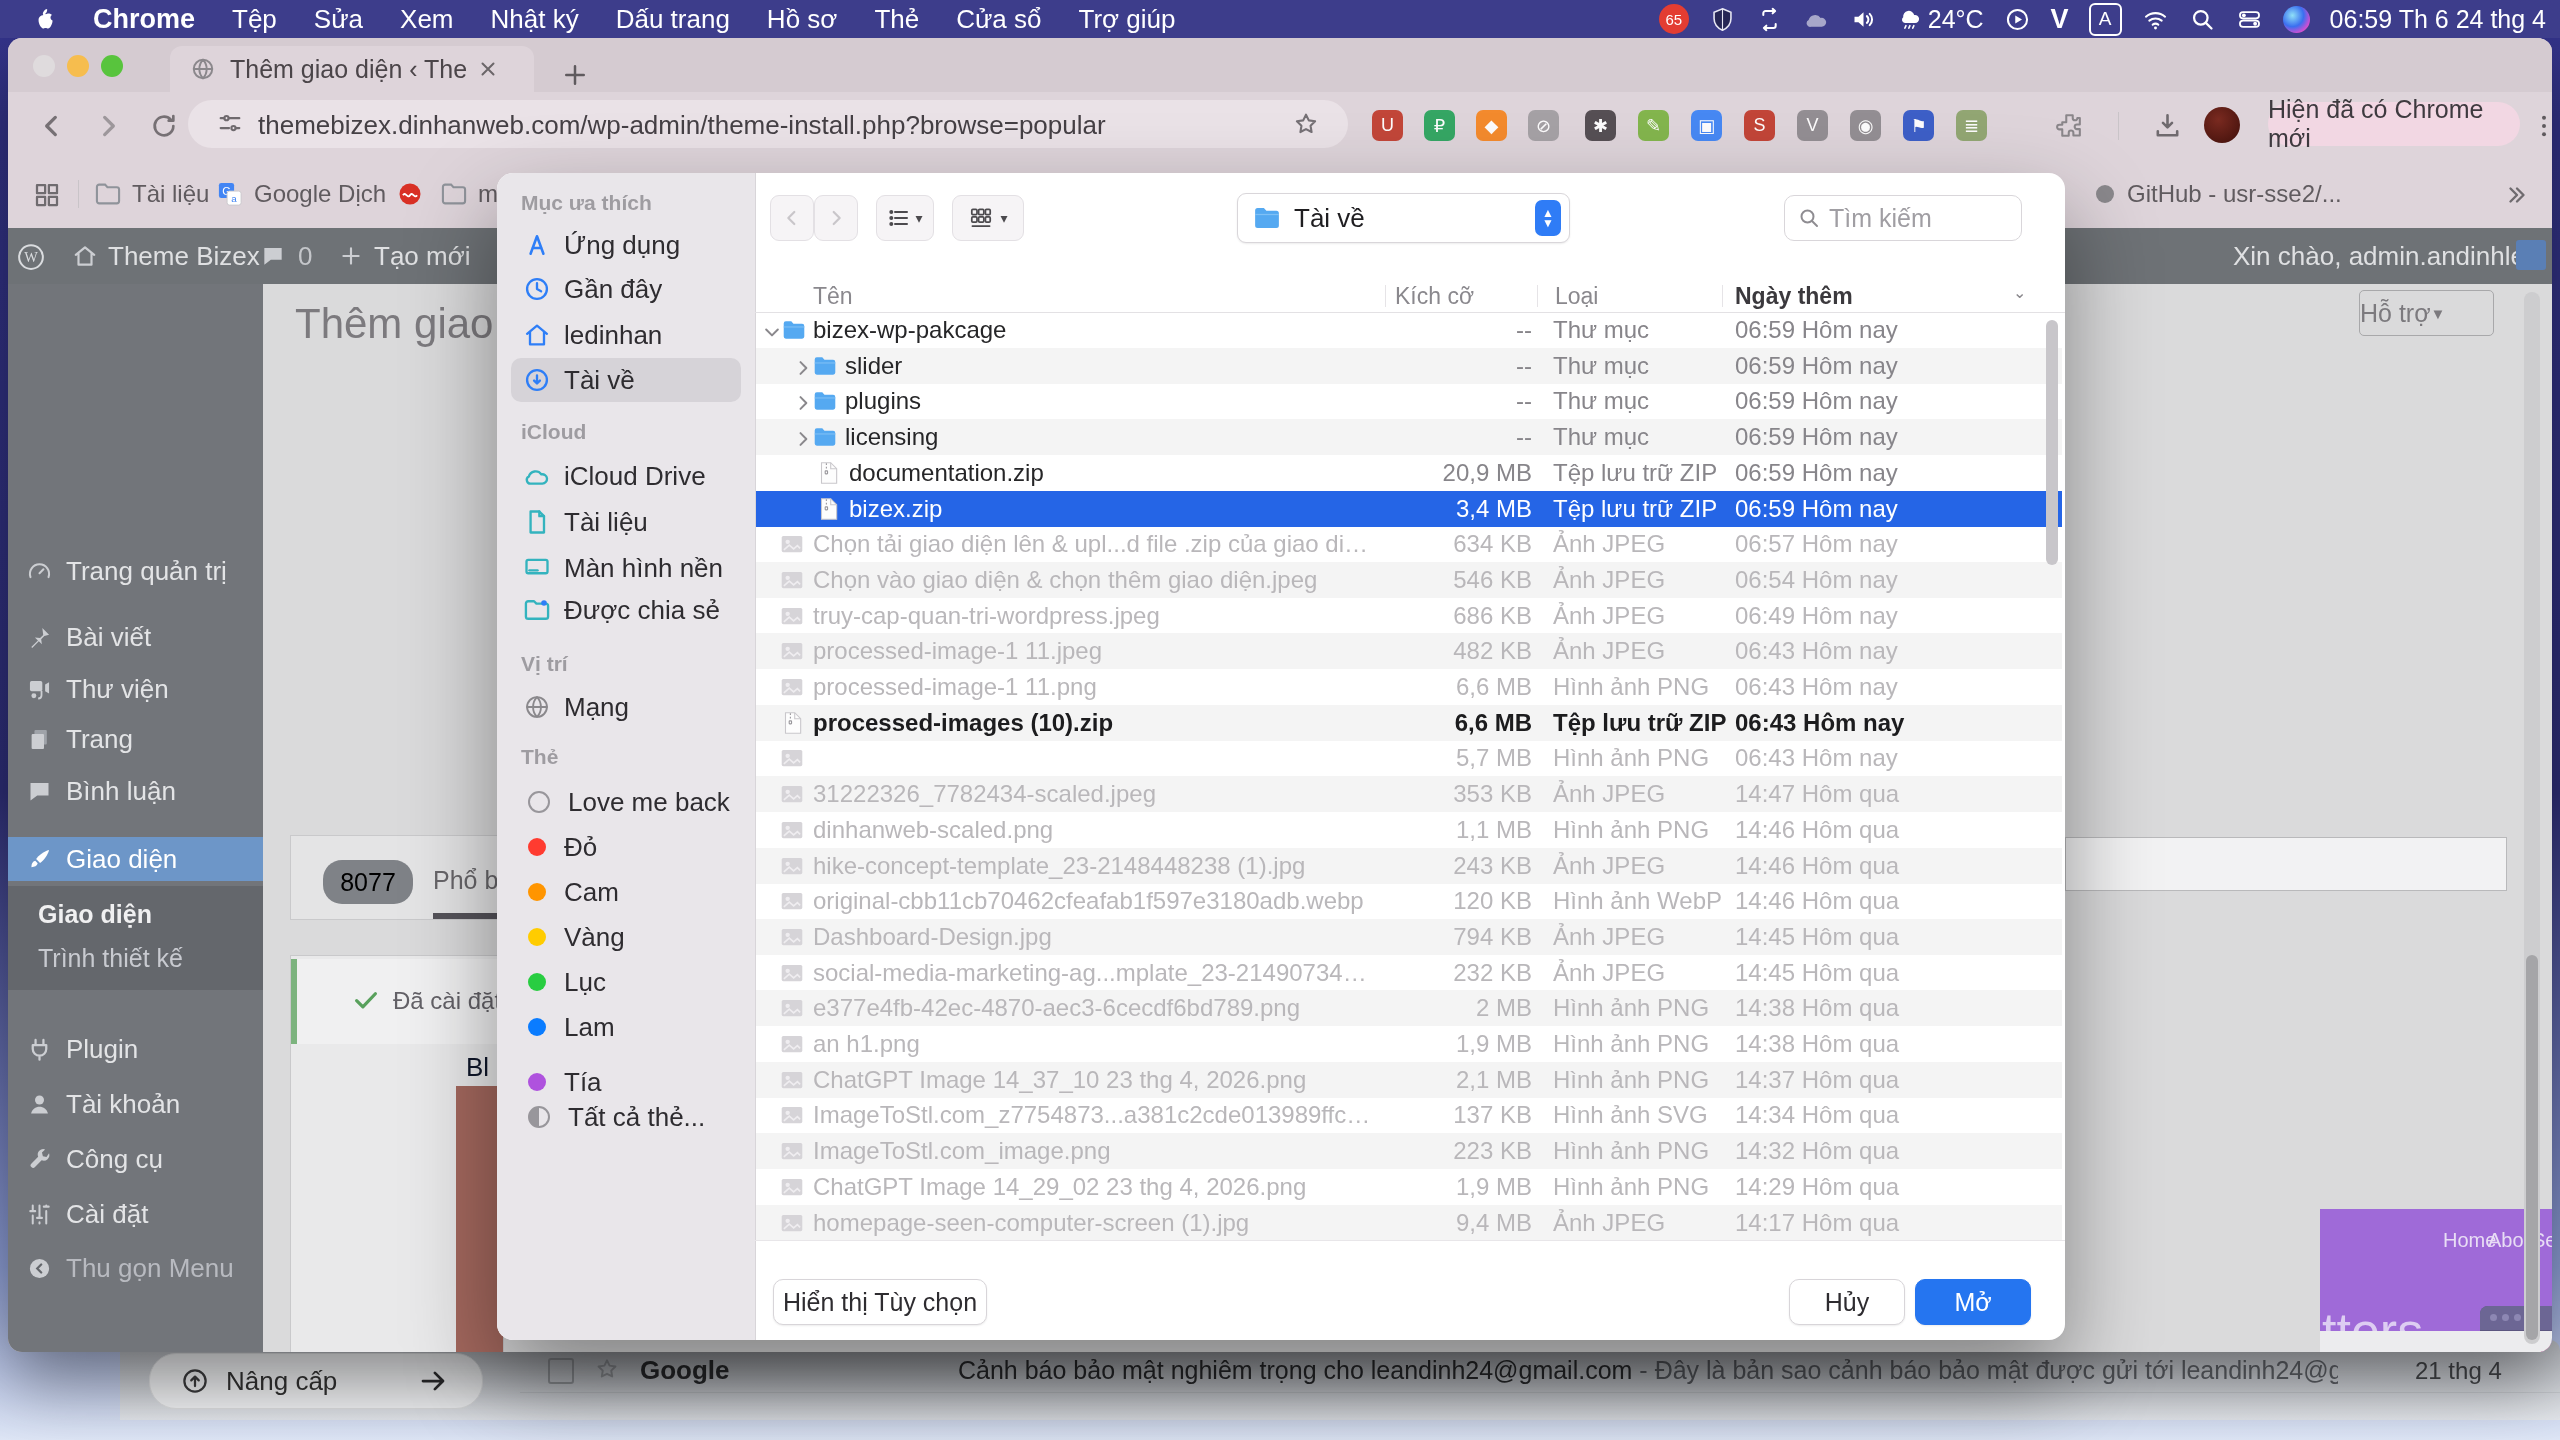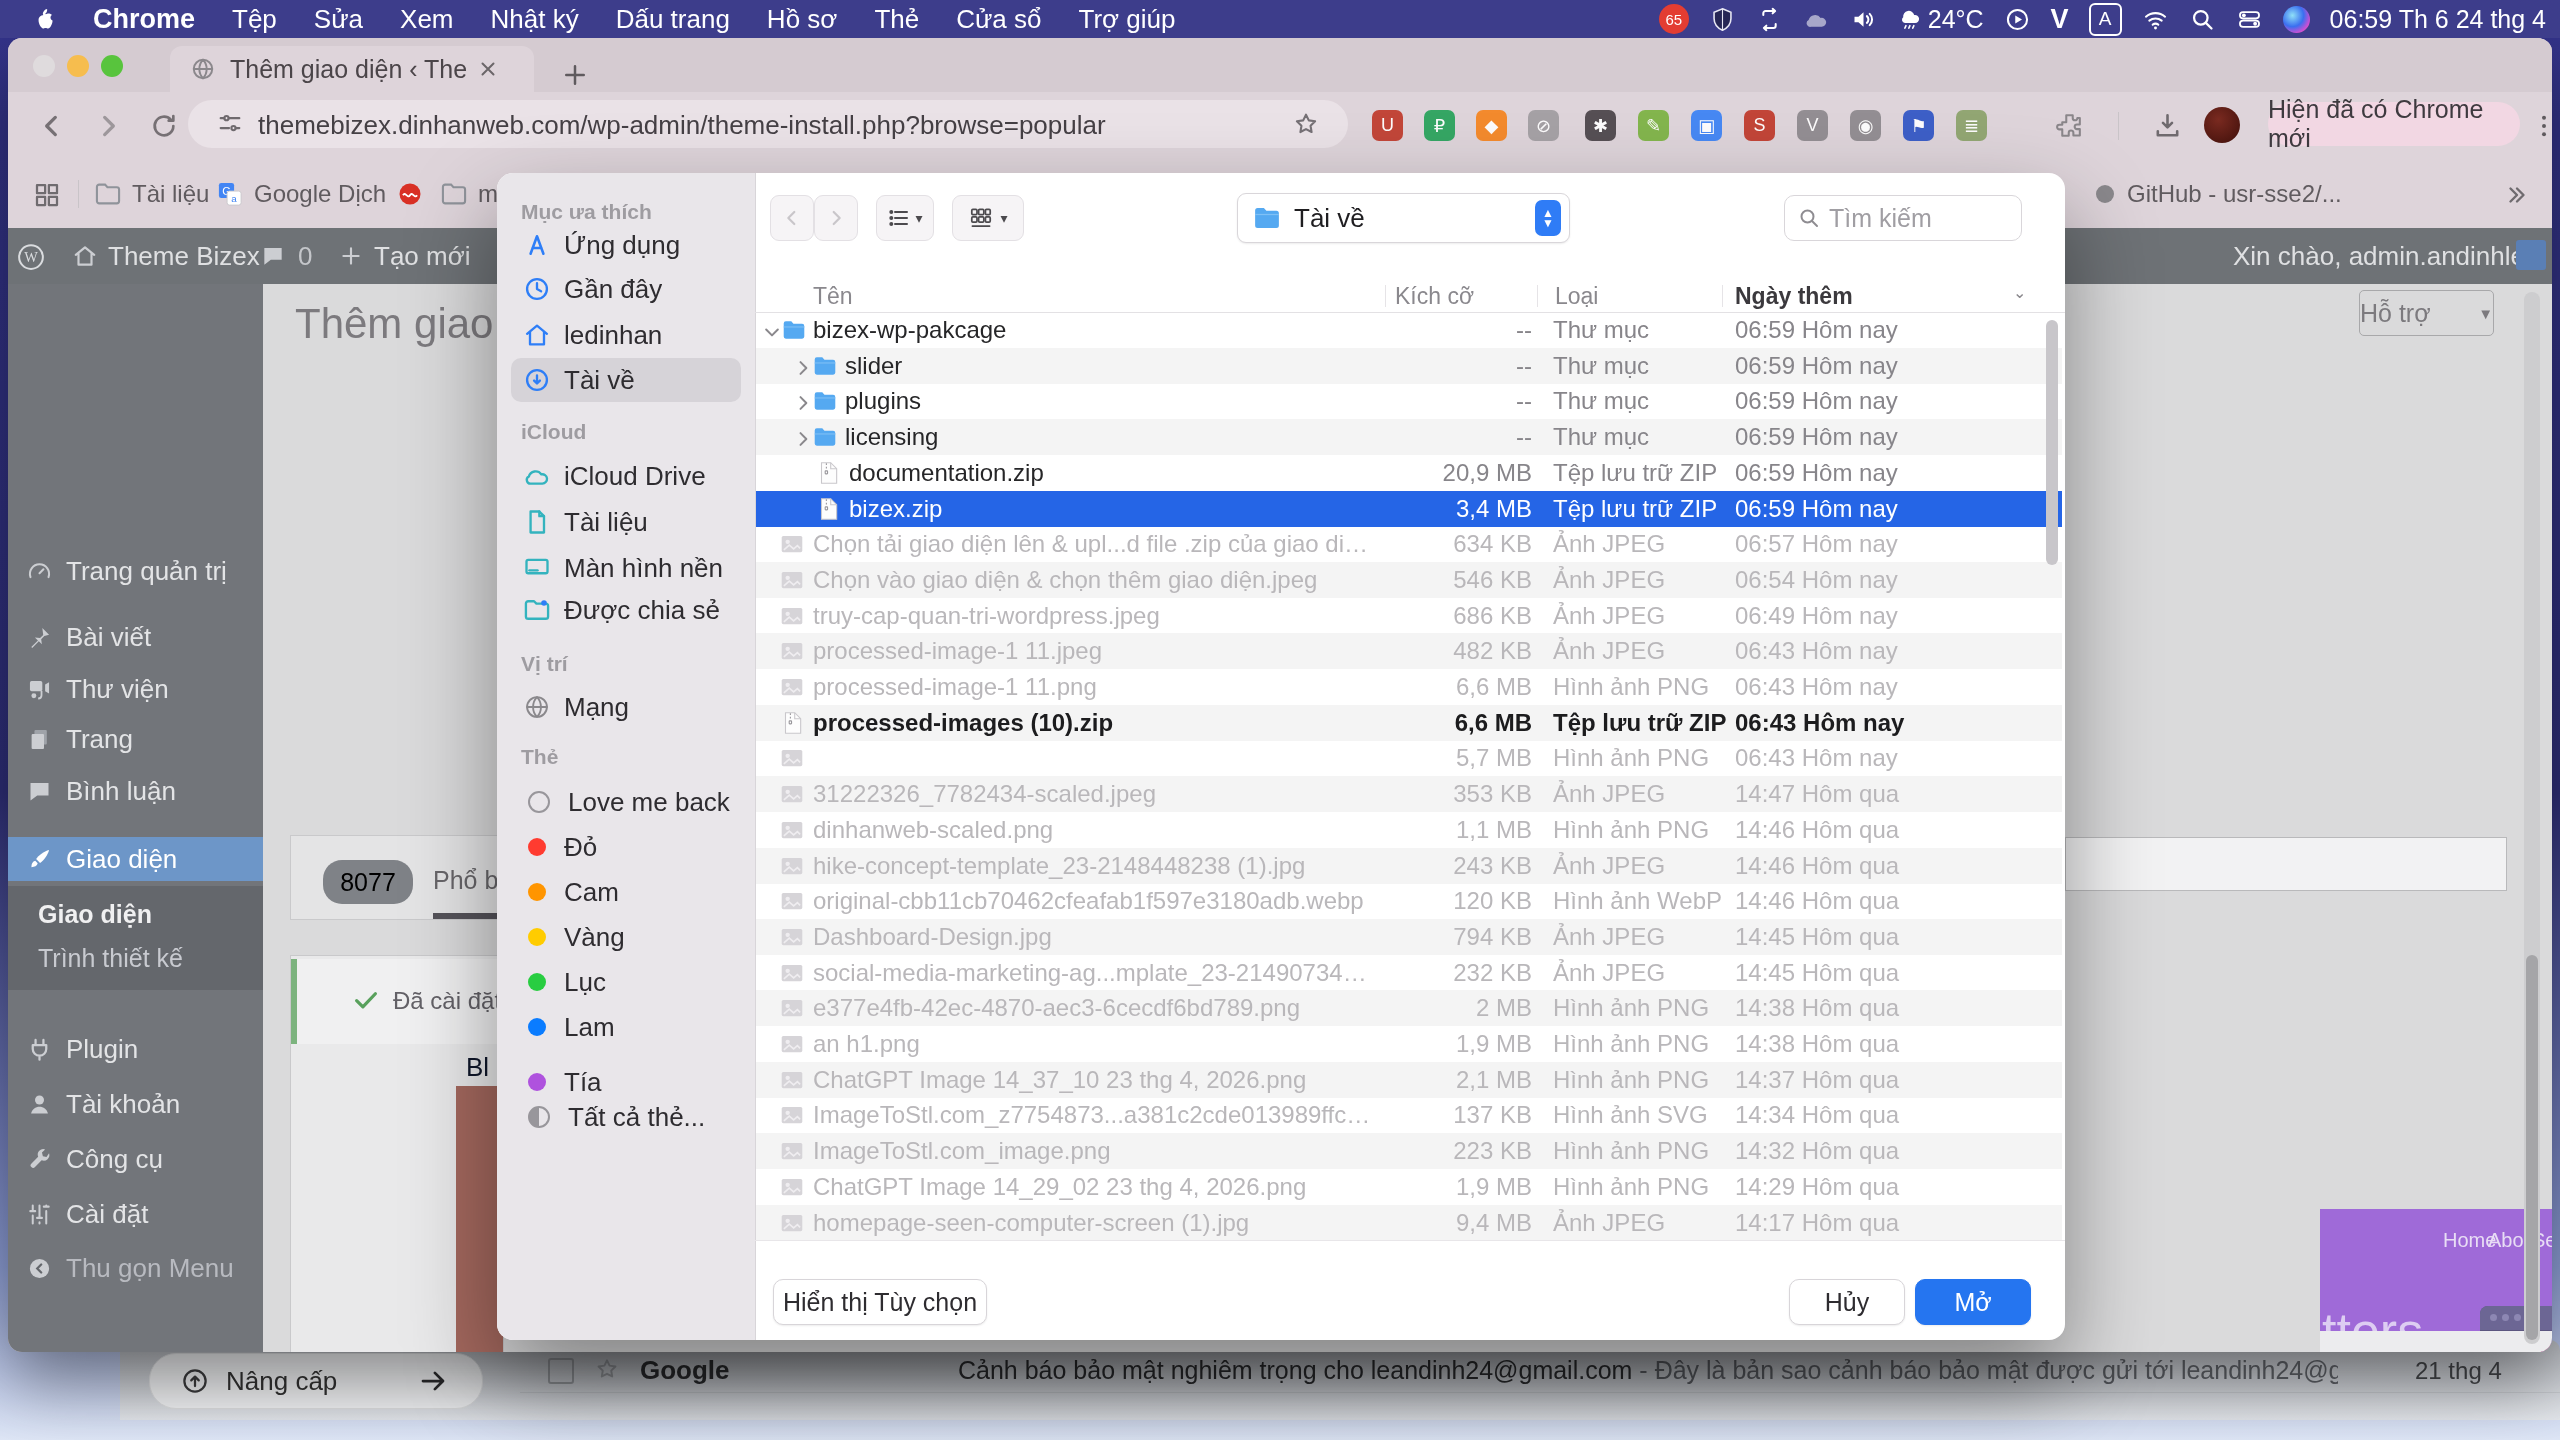--- a/index.html
+++ b/index.html
@@ -377,21 +377,21 @@
             </svg>
           </span>
           <span style="color: rgb(184, 186, 192);">Thu gọn Menu</span>
         </div></span>
     <span class="wpsub" style="top:616px;font-weight:bold;color:#f0f0f1">Giao diện</span>
     <span class="wpsub" style="top:660px">Trình thiết kế</span>
   </div>
   <div class="selarrow"></div>
   <div id="wpcontent" class="abs">
     <span class="abs nw" style="left:32px;top:16px;font-size:42px;color:#7c7a7e;width:210px">Thêm giao di</span>
-    <div class="abs" style="left:2096px;top:6px;width:133px;height:44px;border:1px solid #a8a8aa;border-radius:5px;display:flex;align-items:center;justify-content:space-between;font-size:25px;color:#7c7a7e;gap:20px">
+    <div class="abs" style="left:2096px;top:6px;width:133px;height:44px;border:1px solid #a8a8aa;border-radius:5px;display:flex;align-items:center;justify-content:flex-start;font-size:25px;color:#7c7a7e;gap:0">
       <span>Hỗ trợ</span>
         <span style="font-size:15px">▼</span>
     </div>
 
     <div class="abs" style="left:27px;top:551px;width:212px;height:83px;background:#e4e4e5;border:1px solid #c9c9cb">
       <span class="abs" style="left:32px;top:24px;width:90px;height:44px;background:#7f8287;border-radius:19px;color:#000000;font-size:25px;display:flex;align-items:center;justify-content:center">8077</span>
       <span class="abs nw" style="left:142px;top:30px;font-size:25px;color:#68666a;width:70px">Phổ bi</span>
       <span class="abs" style="left:142px;top:77px;width:70px;height:6px;background:#55535a"></span>
     </div>
 
@@ -434,21 +434,21 @@
     <div class="abs" style="left:2057px;top:1047px;width:431px;height:21px;background:#ececee"></div>
 
     <div class="abs" style="left:2261px;top:8px;width:16px;height:1052px;background:#cdcdcf;border-radius:8px">
       <div class="abs" style="left:2px;top:663px;width:12px;height:385px;background:#a5a5a8;border-radius:6px"></div>
     </div>
   </div>
 </div>
 
 <div id="dialog" class="abs">
   <div id="dside" class="abs">
-      <div class="dhead" style="top: 27px;">Mục ưa thích</div>
+      <div class="dhead" style="top: 18px;">Mục ưa thích</div>
       <div class="ditem" style="top: 50px;">
         <span class=" ic" style="color: rgb(46, 126, 247);">
           <svg viewBox="0 0 24 24" fill="none" stroke="currentColor" stroke-width="2.2" stroke-linecap="round" stroke-linejoin="round">
             <path d="M12 4.5L6.5 19.5M12 4.5l5.5 15M8.2 14.5h7.6"></path>
           </svg>
         </span>
         <span class="nw">Ứng dụng</span>
       </div>
       <div class="ditem" style="top: 94px;">
         <span class=" ic" style="color: rgb(46, 126, 247);">

